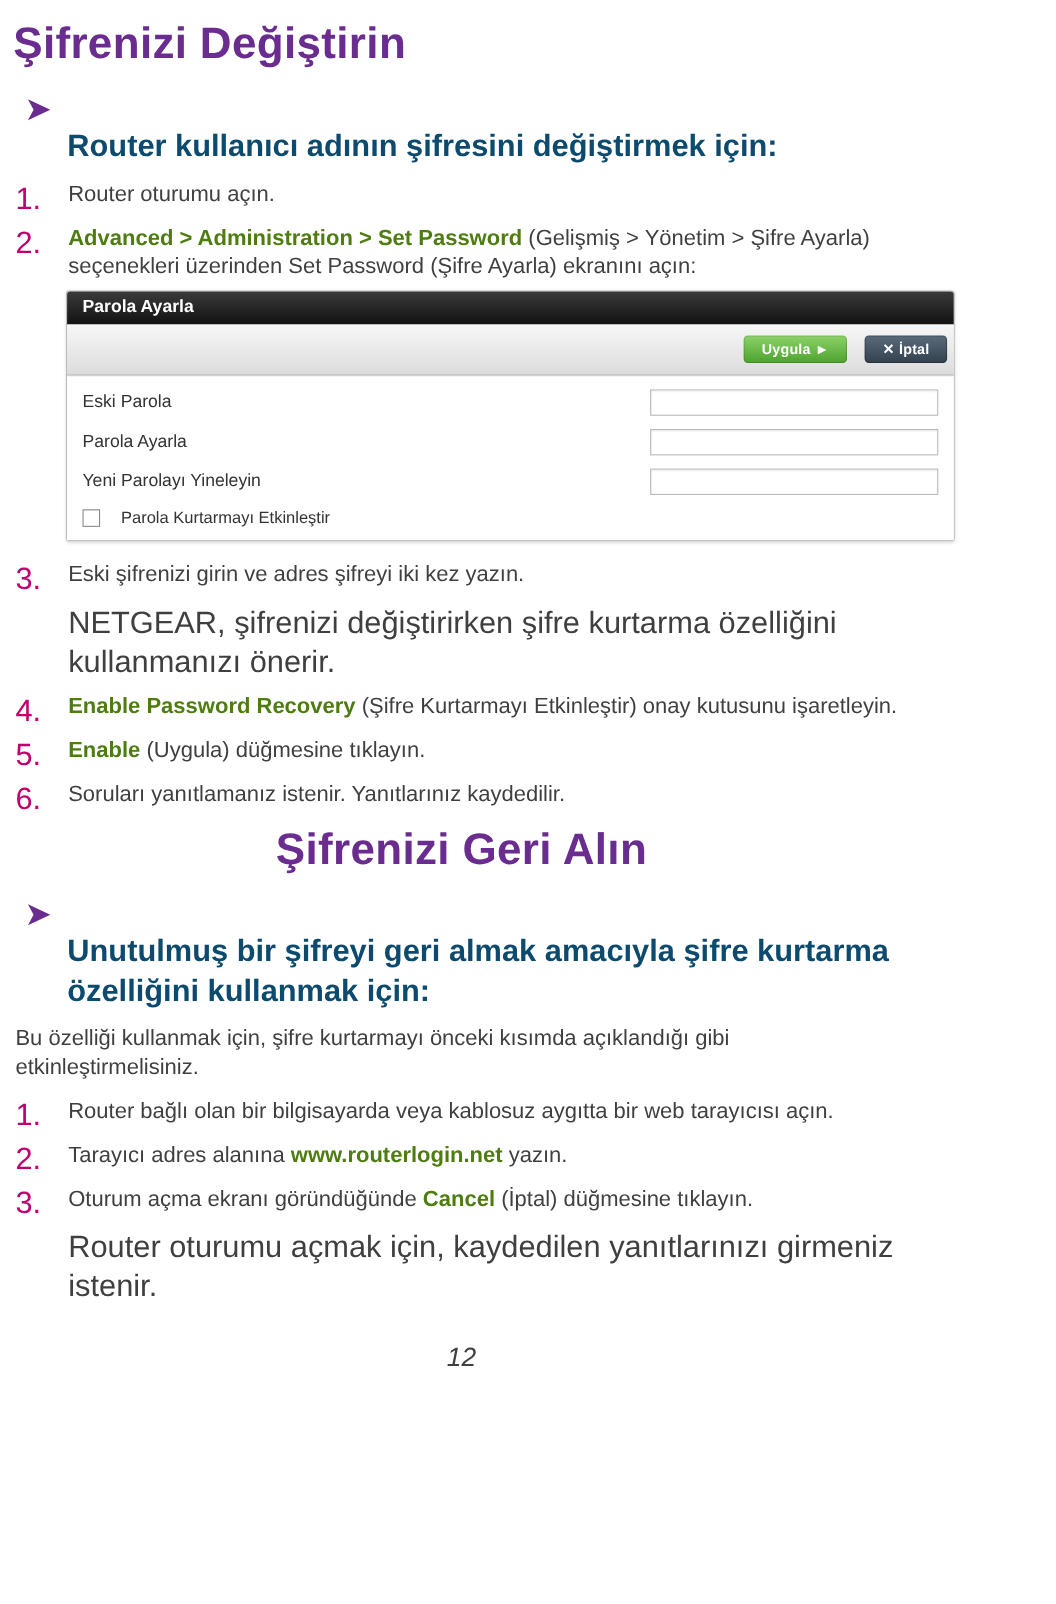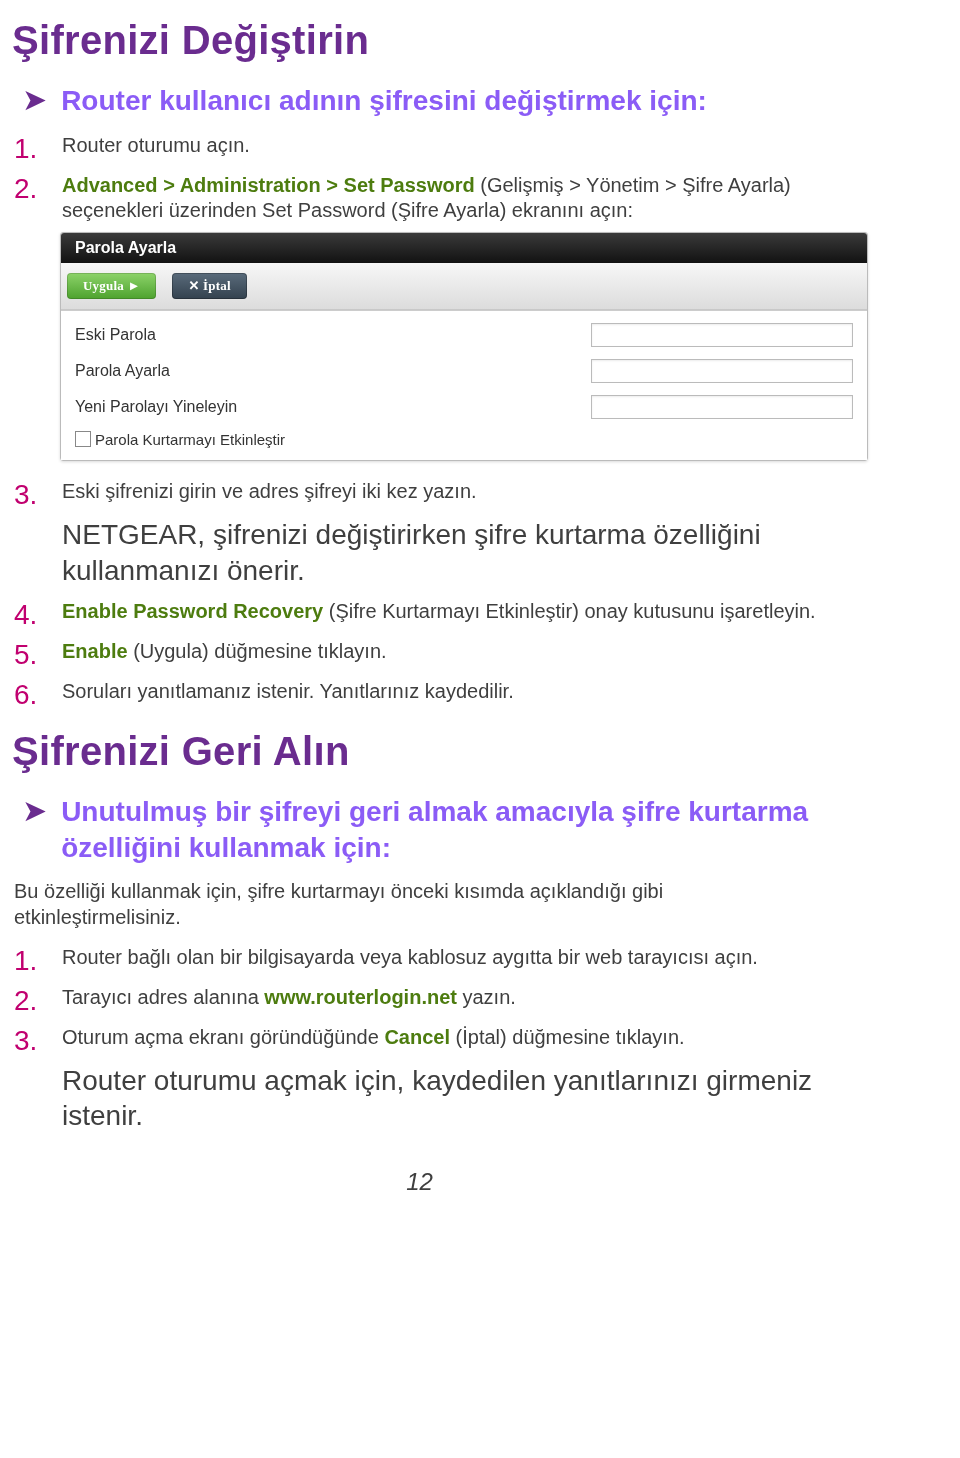--- a/index.html
+++ b/index.html
@@ -31,22 +31,23 @@
   .arrow {
     color: #6a2c8f;
     font-size: 30px;
     line-height: 1;
     flex: 0 0 auto;
     margin-top: 2px;
   }
   .lead-text {
     font-size: 28px;
     font-weight: bold;
-    color: #8b5cf6;
+    color: #0c4a6e;
     line-height: 1.28;
+    margin-top: 32px;
   }
   .ol-item {
     display: flex;
     gap: 16px;
     margin: 8px 0 6px 0;
     padding-left: 2px;
   }
   .ol-num {
     color: #c1006f;
     font-size: 28px;
@@ -76,22 +77,21 @@
     color: #fff;
     font-size: 16px;
     font-weight: bold;
     padding: 6px 14px;
     border-radius: 3px 3px 0 0;
   }
   .router-btnrow {
     background: linear-gradient(#f7f7f7,#dcdcdc);
     border-bottom: 1px solid #c8c8c8;
     padding: 10px 0;
-    text-align: left;
-    font-family: Liberation Serif, serif;
+    text-align: right;
   }
   .router-btn {
     display: inline-block;
     font-size: 13px;
     color: #fff;
     padding: 5px 16px;
     border-radius: 4px;
     margin: 0 6px;
     vertical-align: middle;
     font-weight: bold;
@@ -114,22 +114,22 @@
   }
   .field-input {
     width: 260px;
     height: 22px;
     border: 1px solid #bbb;
     background: #fff;
     box-shadow: inset 0 1px 2px rgba(0,0,0,0.08);
   }
   .field-chk-row {
     display: flex;
-    align-items: flex-start;
-    gap: 4px;
+    align-items: flex-end;
+    gap: 19px;
     font-size: 15px;
     color: #333;
     padding: 6px 2px 2px 2px;
   }
   .chk {
     width: 14px; height: 14px;
     border: 1px solid #888;
     background: #fff;
     display: inline-block;
   }
@@ -217,21 +217,21 @@
     <div class="ol-text">
       <span class="bold">Enable</span><span> (Uygula) düğmesine tıklayın.</span>
     </div>
   </div>
 
   <div class="ol-item">
     <div class="ol-num">6.</div>
     <div class="ol-text">Soruları yanıtlamanız istenir. Yanıtlarınız kaydedilir.</div>
   </div>
 
-  <div class="h1" style="margin-top:18px;">Şifrenizi Geri Alın</div>
+  <div class="h1" style="margin-top:8px;text-align:center;">Şifrenizi Geri Alın</div>
 
   <div class="lead-row">
     <div class="arrow">➤</div>
     <div class="lead-text">Unutulmuş bir şifreyi geri almak amacıyla şifre kurtarma özelliğini kullanmak için:</div>
   </div>
 
   <div class="ol-text" style="margin:6px 0 14px 2px;">Bu özelliği kullanmak için, şifre kurtarmayı önceki kısımda açıklandığı gibi etkinleştirmelisiniz.</div>
 
   <div class="ol-item">
     <div class="ol-num">1.</div>

